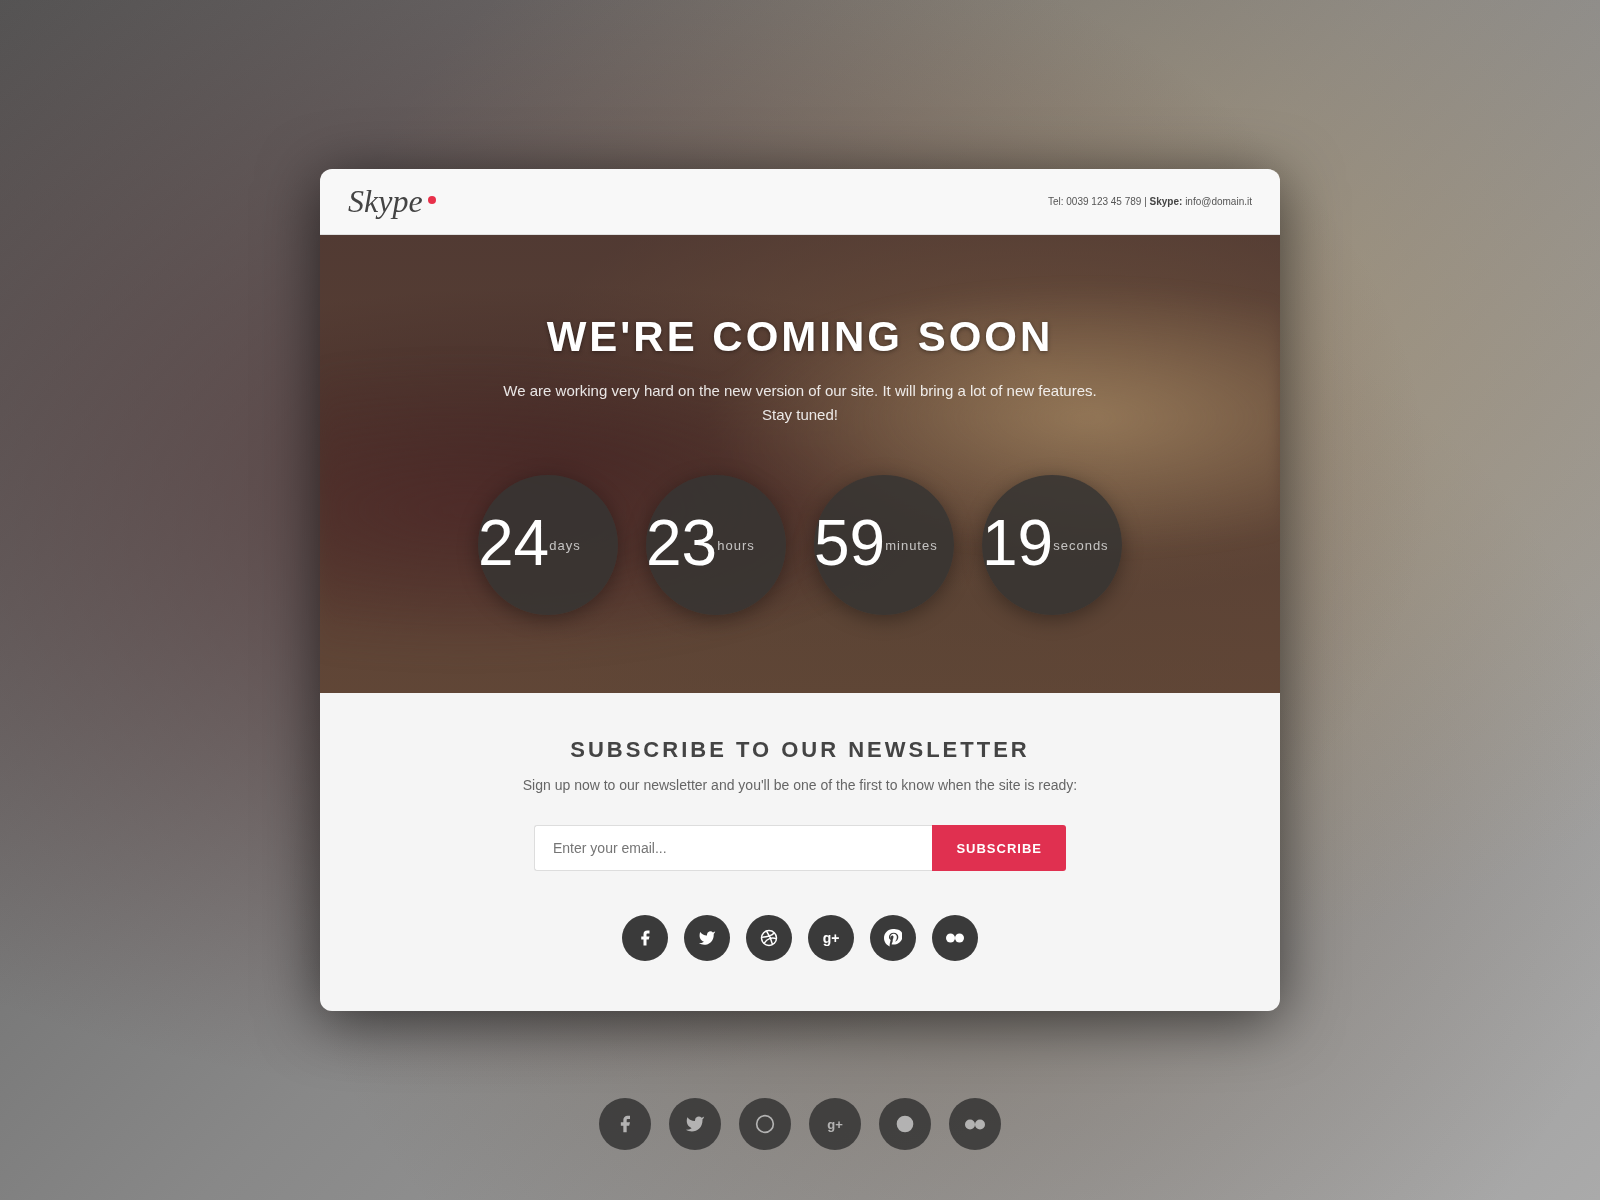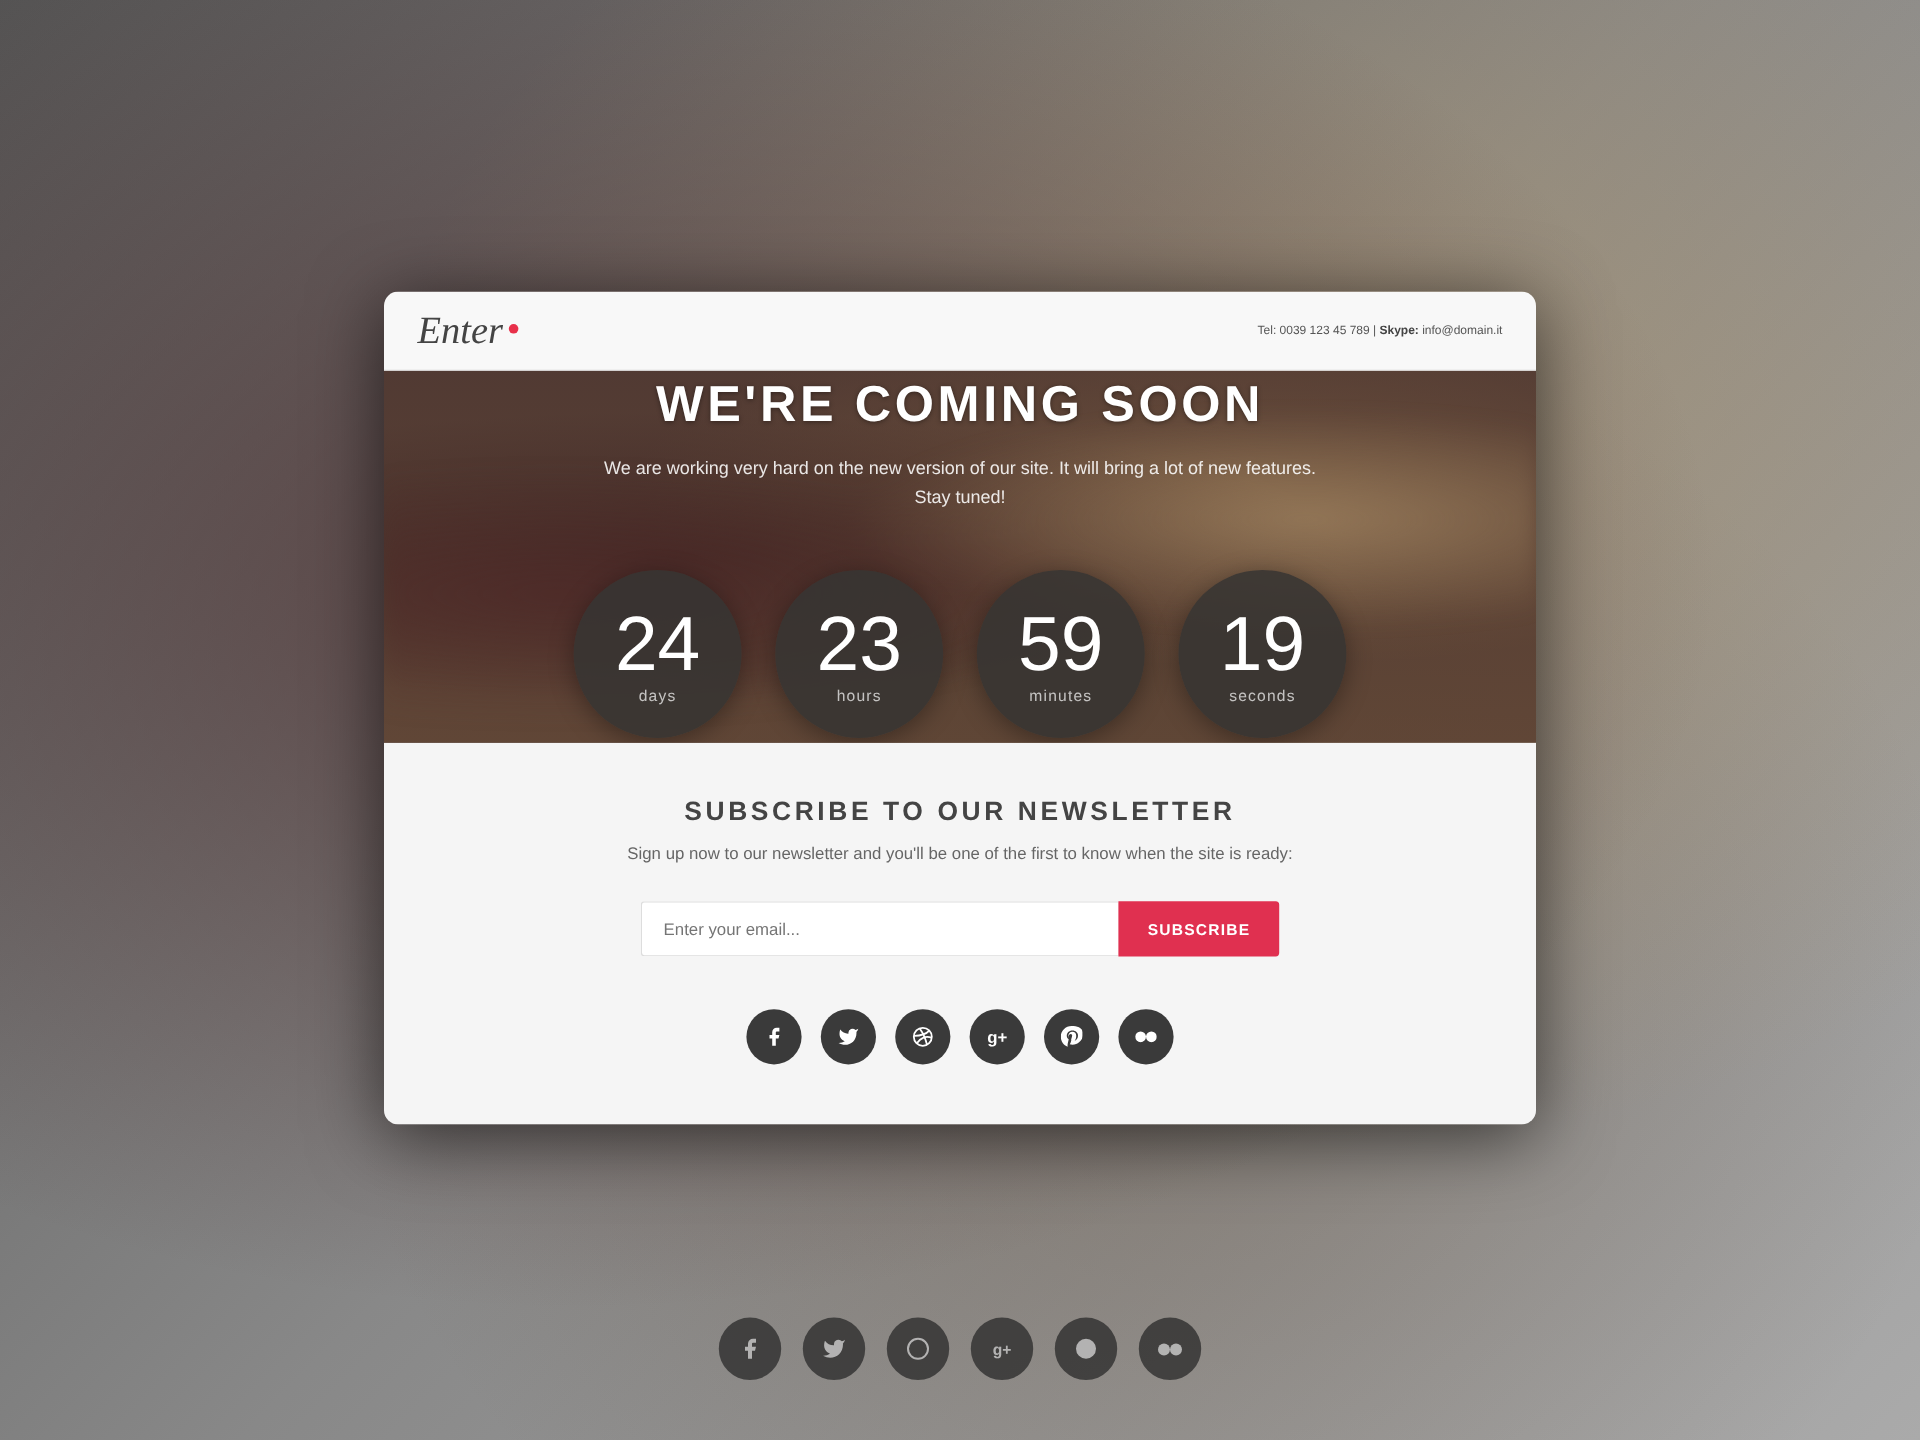--- a/index.html
+++ b/index.html
@@ -91,21 +91,21 @@
     }
 
     .contact-info .skype-label {
       font-weight: bold;
       color: #444;
     }
 
     
     .modal-hero {
       position: relative;
-      height: 310px;
+      height: 458px;
       overflow: hidden;
       display: flex;
       flex-direction: column;
       align-items: center;
       justify-content: center;
     }
 
     .hero-bg {
       position: absolute;
       top: 0; left: 0;
@@ -160,23 +160,23 @@
       align-items: center;
       justify-content: center;
     }
 
     .countdown-circle {
       width: 140px;
       height: 140px;
       border-radius: 50%;
       background: rgba(55,52,50,0.88);
       display: flex;
-      flex-direction: column;
-      align-items: center;
-      justify-content: center;
+      flex-direction: row;
+      align-items: center;
+      justify-content: flex-start;
       box-shadow: 0 4px 20px rgba(0,0,0,0.35);
     }
 
     .countdown-number {
       font-size: 64px;
       font-weight: 300;
       color: #fff;
       line-height: 1;
       margin-bottom: 4px;
     }
@@ -296,21 +296,21 @@
 
 <div class="browser-chrome"></div>
 
 <div class="page-bg"></div>
 <div class="bg-overlay"></div>
 
 <div class="modal-wrapper">
 
   <div class="modal-header">
     <div class="brand-logo">
-      <span>Enter</span>
+      <span>Skype</span>
       <span class="brand-dot"></span>
     </div>
     <div class="contact-info">
       <span>Tel:</span>
       <span>0039 123 45 789</span>
       <span>|</span>
       <span class="skype-label">Skype:</span>
       <span>info@domain.it</span>
     </div>
   </div>

